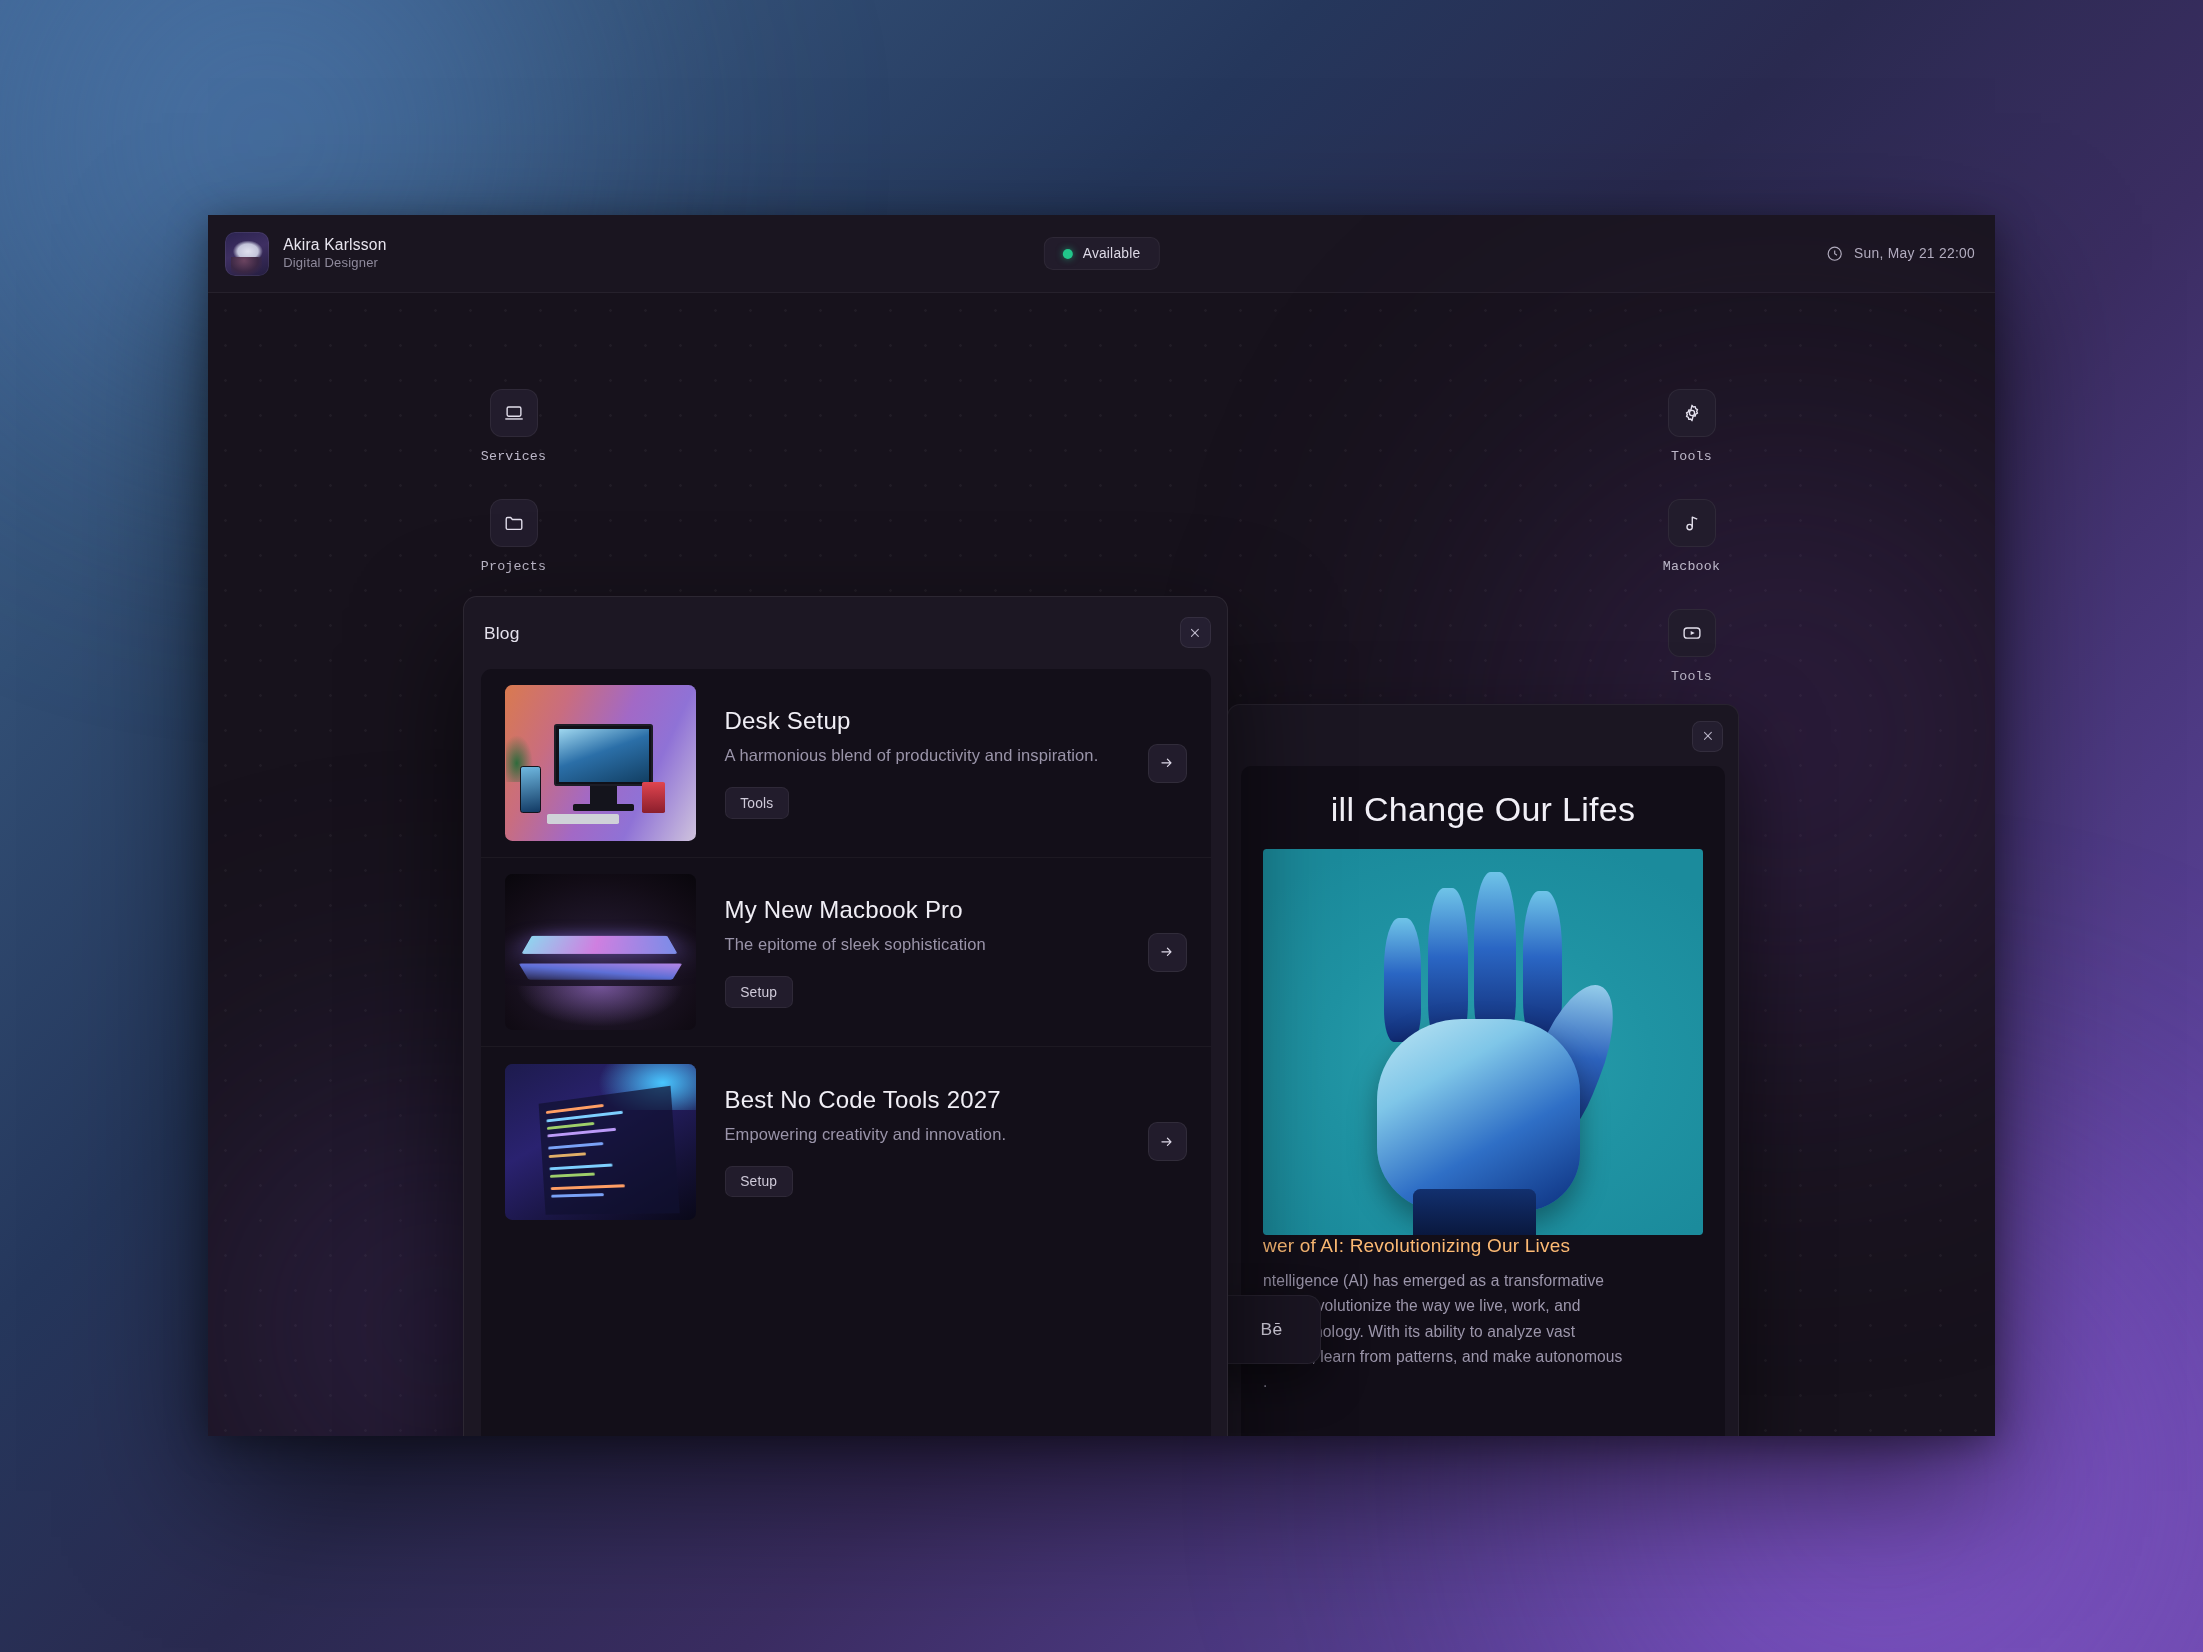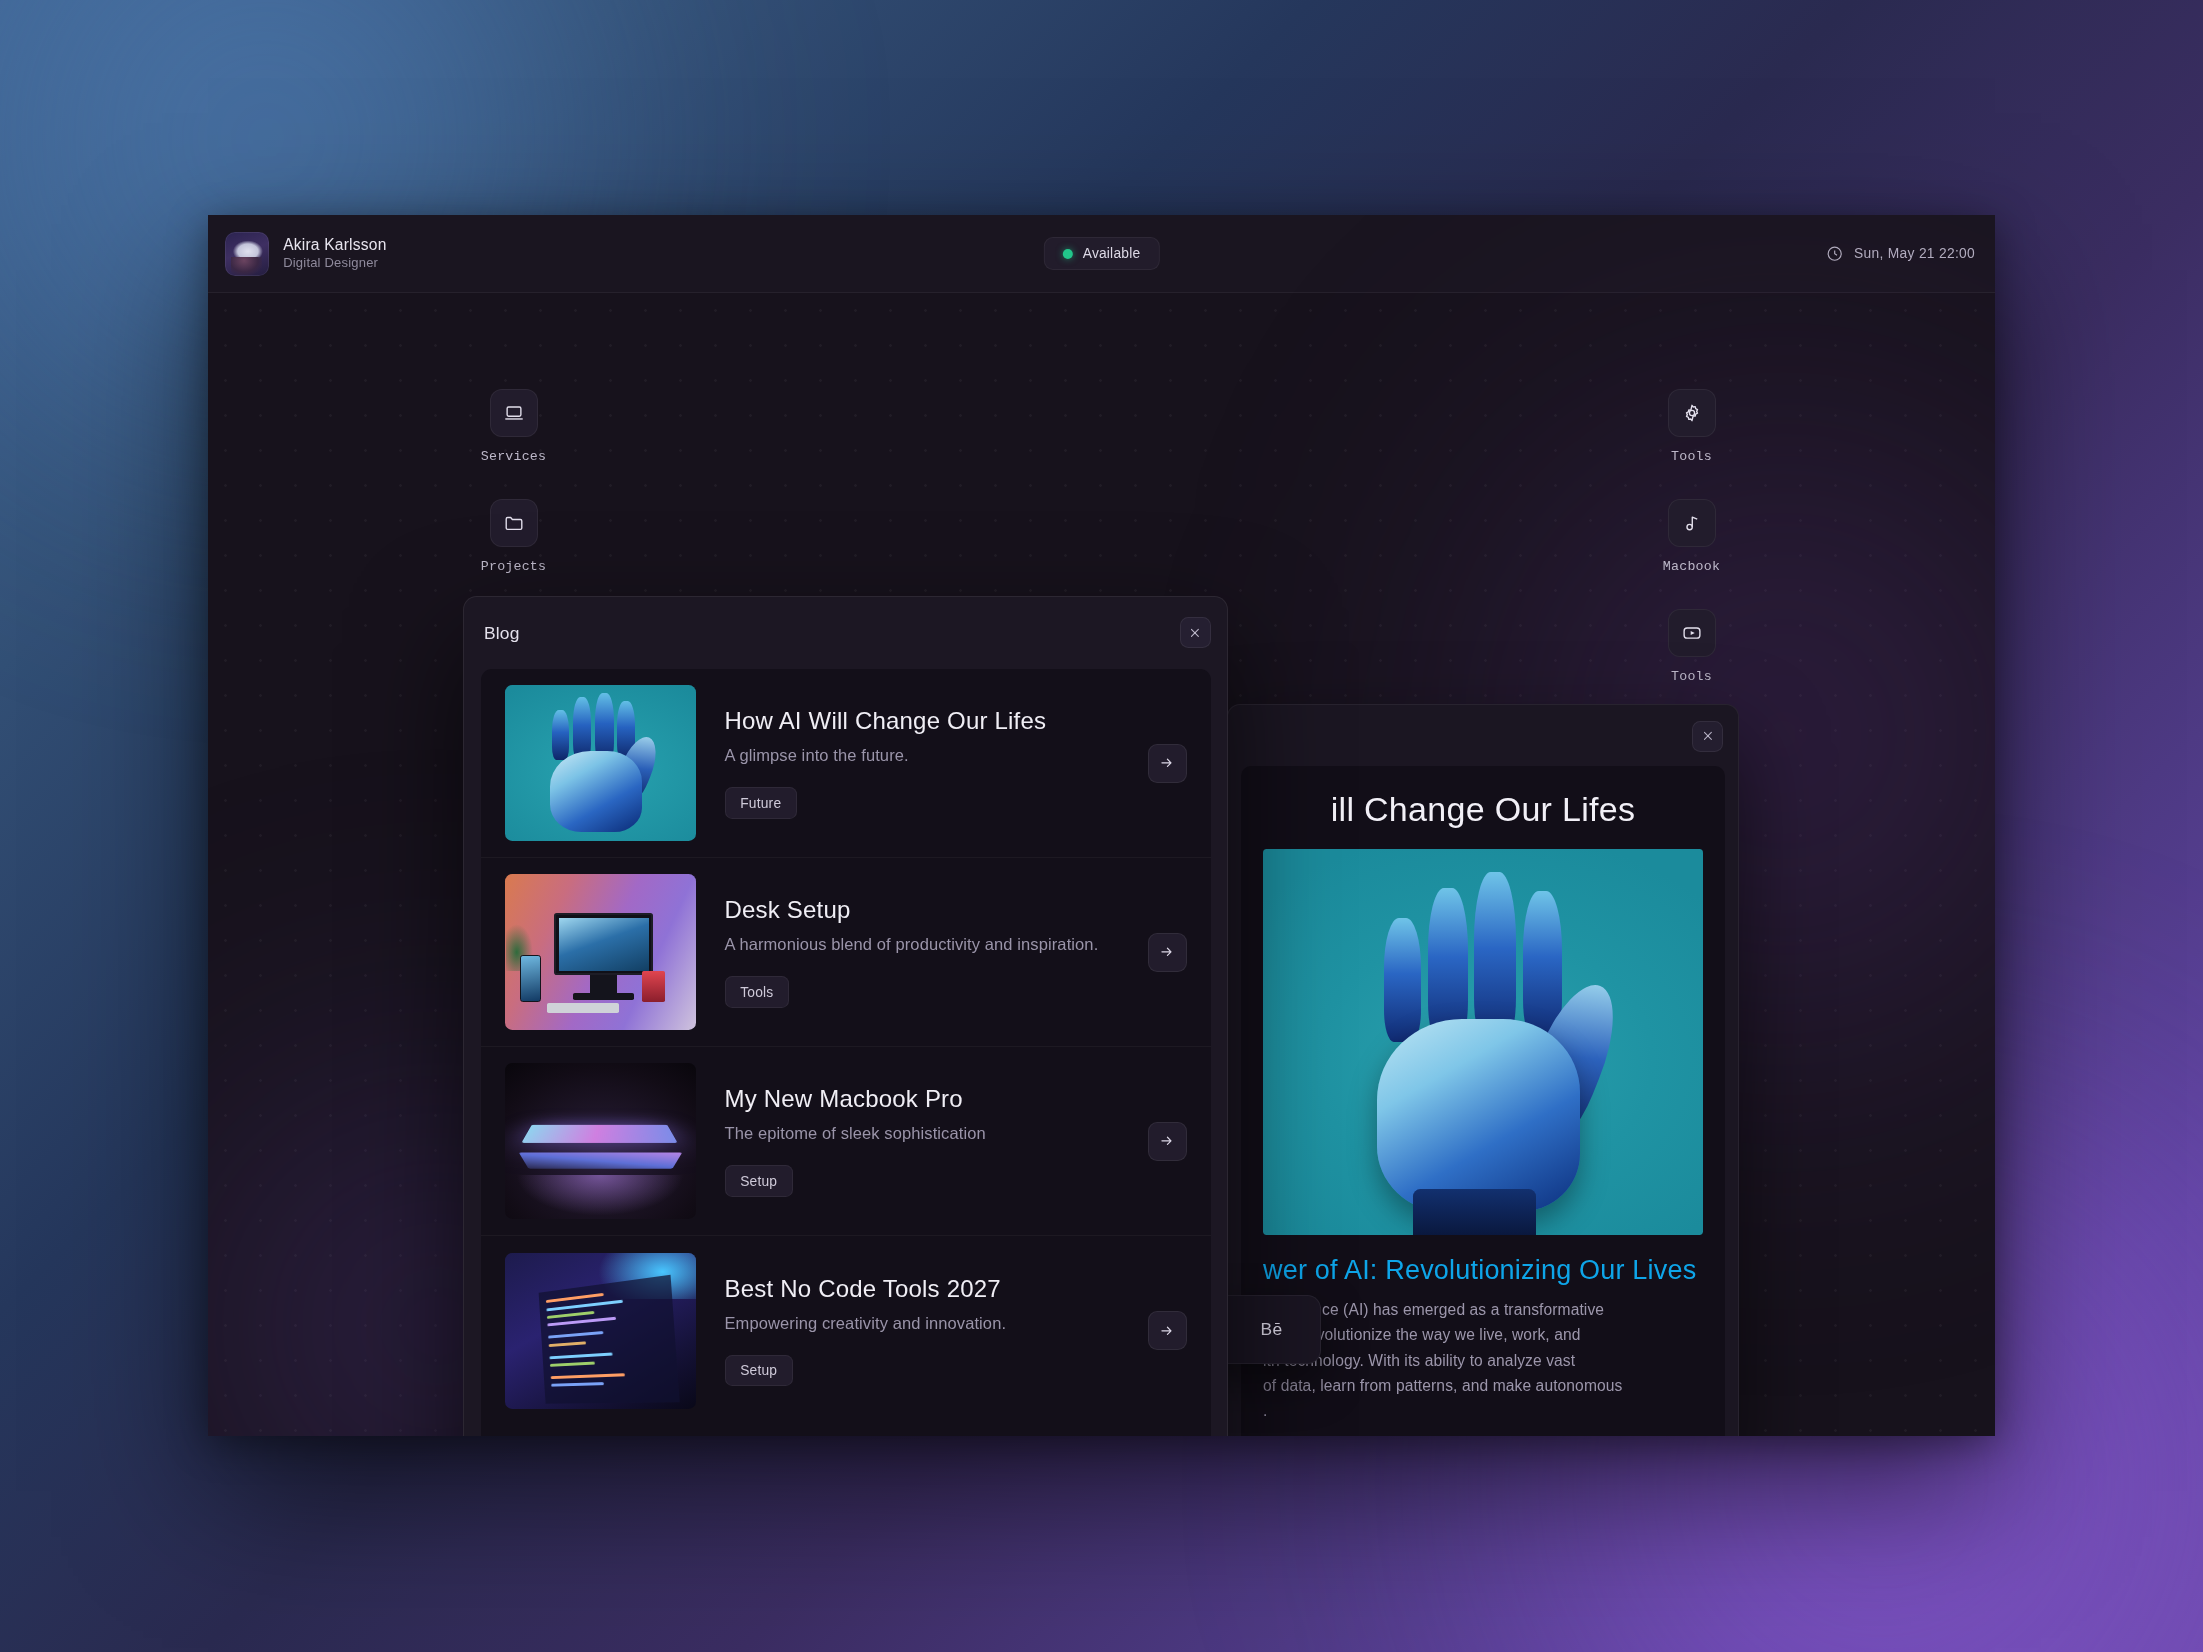--- a/index.html
+++ b/index.html
@@ -132,21 +132,21 @@
   .hand-photo .f { position:absolute; border-radius:40% 40% 26% 26%;
     background:linear-gradient(180deg,#6fc4e8 0%,#2a66c4 45%,#102a72 100%); }
   .hand-photo .f1 { left:27.5%; top:18%; width:8.5%; height:32%; }
   .hand-photo .f2 { left:37.5%; top:10%; width:9%;   height:40%; }
   .hand-photo .f3 { left:48%;   top:6%;  width:9.5%; height:44%; }
   .hand-photo .f4 { left:59%;   top:11%; width:9%;   height:38%; }
   .hand-photo .wrist {
     position:absolute; left:34%; bottom:-4%; width:28%; height:16%;
     background:linear-gradient(180deg,#12306f 0%,#07102e 100%); border-radius:7.3px;
   }
-  .article-sub { font-size:27px; color:#0ea5e9; letter-spacing:0.2px; margin:20px 0 11px; white-space:nowrap; }
+  .article-sub { font-size:19px; color:#fdba74; letter-spacing:0.2px; margin:0 0 11px; white-space:nowrap; }
   .article-text { font-size:15.6px; line-height:1.62; color:#9c96ab; letter-spacing:0.1px; white-space:pre-line; }
 
   
   .blog-modal {
     position:absolute; left:255px; top:303px; width:765px; height:918px;
     background:#1c1723; border:0.9px solid rgba(255,255,255,.07);
     border-radius:13.8px; z-index:14;
     box-shadow:0 46px 110px rgba(0,0,0,.62);
     display:flex; flex-direction:column; overflow:hidden;
   }
@@ -419,40 +419,20 @@
         <div class="modal-title">Blog</div>
         <div class="modal-close">
           <svg width="13.8" height="13.8" viewBox="0 0 24 24" fill="none" stroke="#bdb8ca" stroke-width="1.9" stroke-linecap="round">
             <path d="M6 6l12 12M18 6L6 18"></path>
           </svg>
         </div>
       </div>
 
       <div class="modal-list">
 
-        <div class="post-row">
-          <div class="post-thumb th-hand">
-            <div class="h-f h-f1"></div>
-              <div class="h-f h-f2"></div>
-              <div class="h-f h-f3"></div>
-              <div class="h-f h-f4"></div>
-            <div class="h-thumb"></div>
-              <div class="h-palm"></div>
-          </div>
-          <div class="post-main">
-            <div class="post-title">How AI Will Change Our Lifes</div>
-            <div class="post-desc">A glimpse into the future.</div>
-            <div class="post-tag">Future</div>
-          </div>
-          <div class="post-go">
-            <svg width="15.6" height="15.6" viewBox="0 0 24 24" fill="none" stroke="#ddd8e7" stroke-width="1.8" stroke-linecap="round" stroke-linejoin="round">
-              <path d="M4.5 12h14M13 6.5l5.5 5.5L13 17.5"></path>
-            </svg>
-          </div>
-        </div>
 
         <div class="post-row">
           <div class="post-thumb th-desk">
             <div class="plant"></div>
             <div class="monitor">
                 <div class="screen"></div>
               </div>
             <div class="stand"></div>
               <div class="base"></div>
             <div class="kbd"></div>

